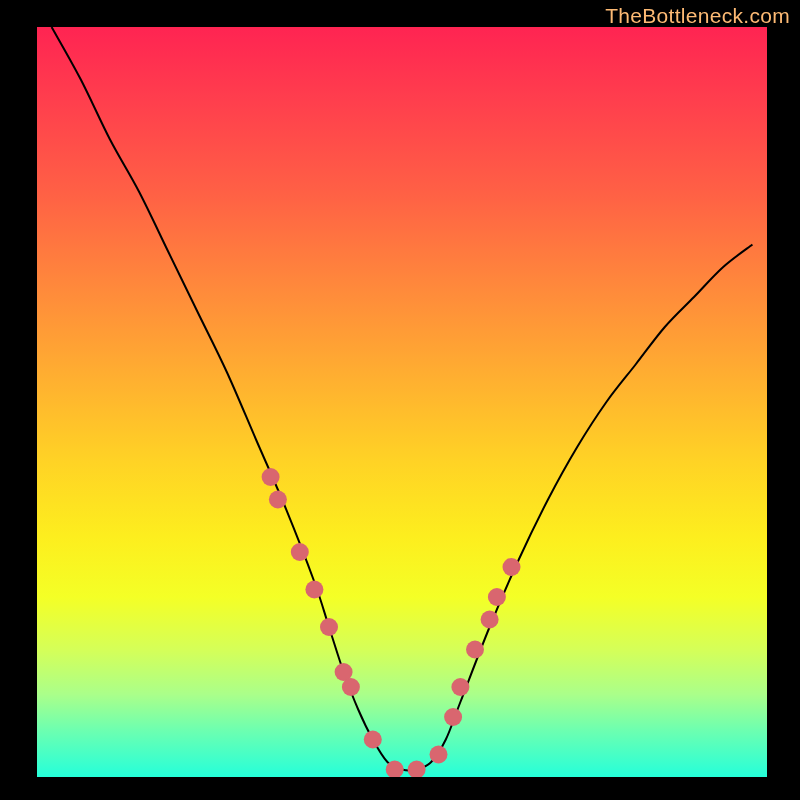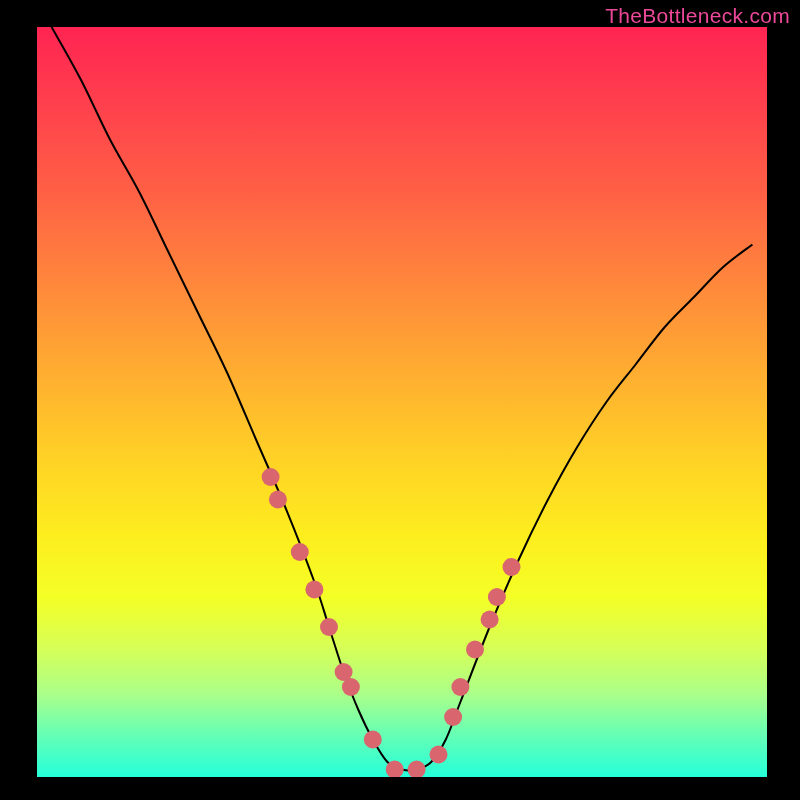--- a/index.html
+++ b/index.html
@@ -54,21 +54,21 @@
     stroke-width: 2;
   }
   .dot {
     fill: #d9666f;
     stroke: none;
   }
   .watermark {
     position: absolute;
     top: 4px;
     right: 10px;
-    color: #ec4899;
+    color: #fdba74;
     font-size: 21px;
     font-weight: 500;
     letter-spacing: 0.3px;
   }
 </style>
 </head>
 <body>
 
 <div class="frame">
   <div class="plot">

